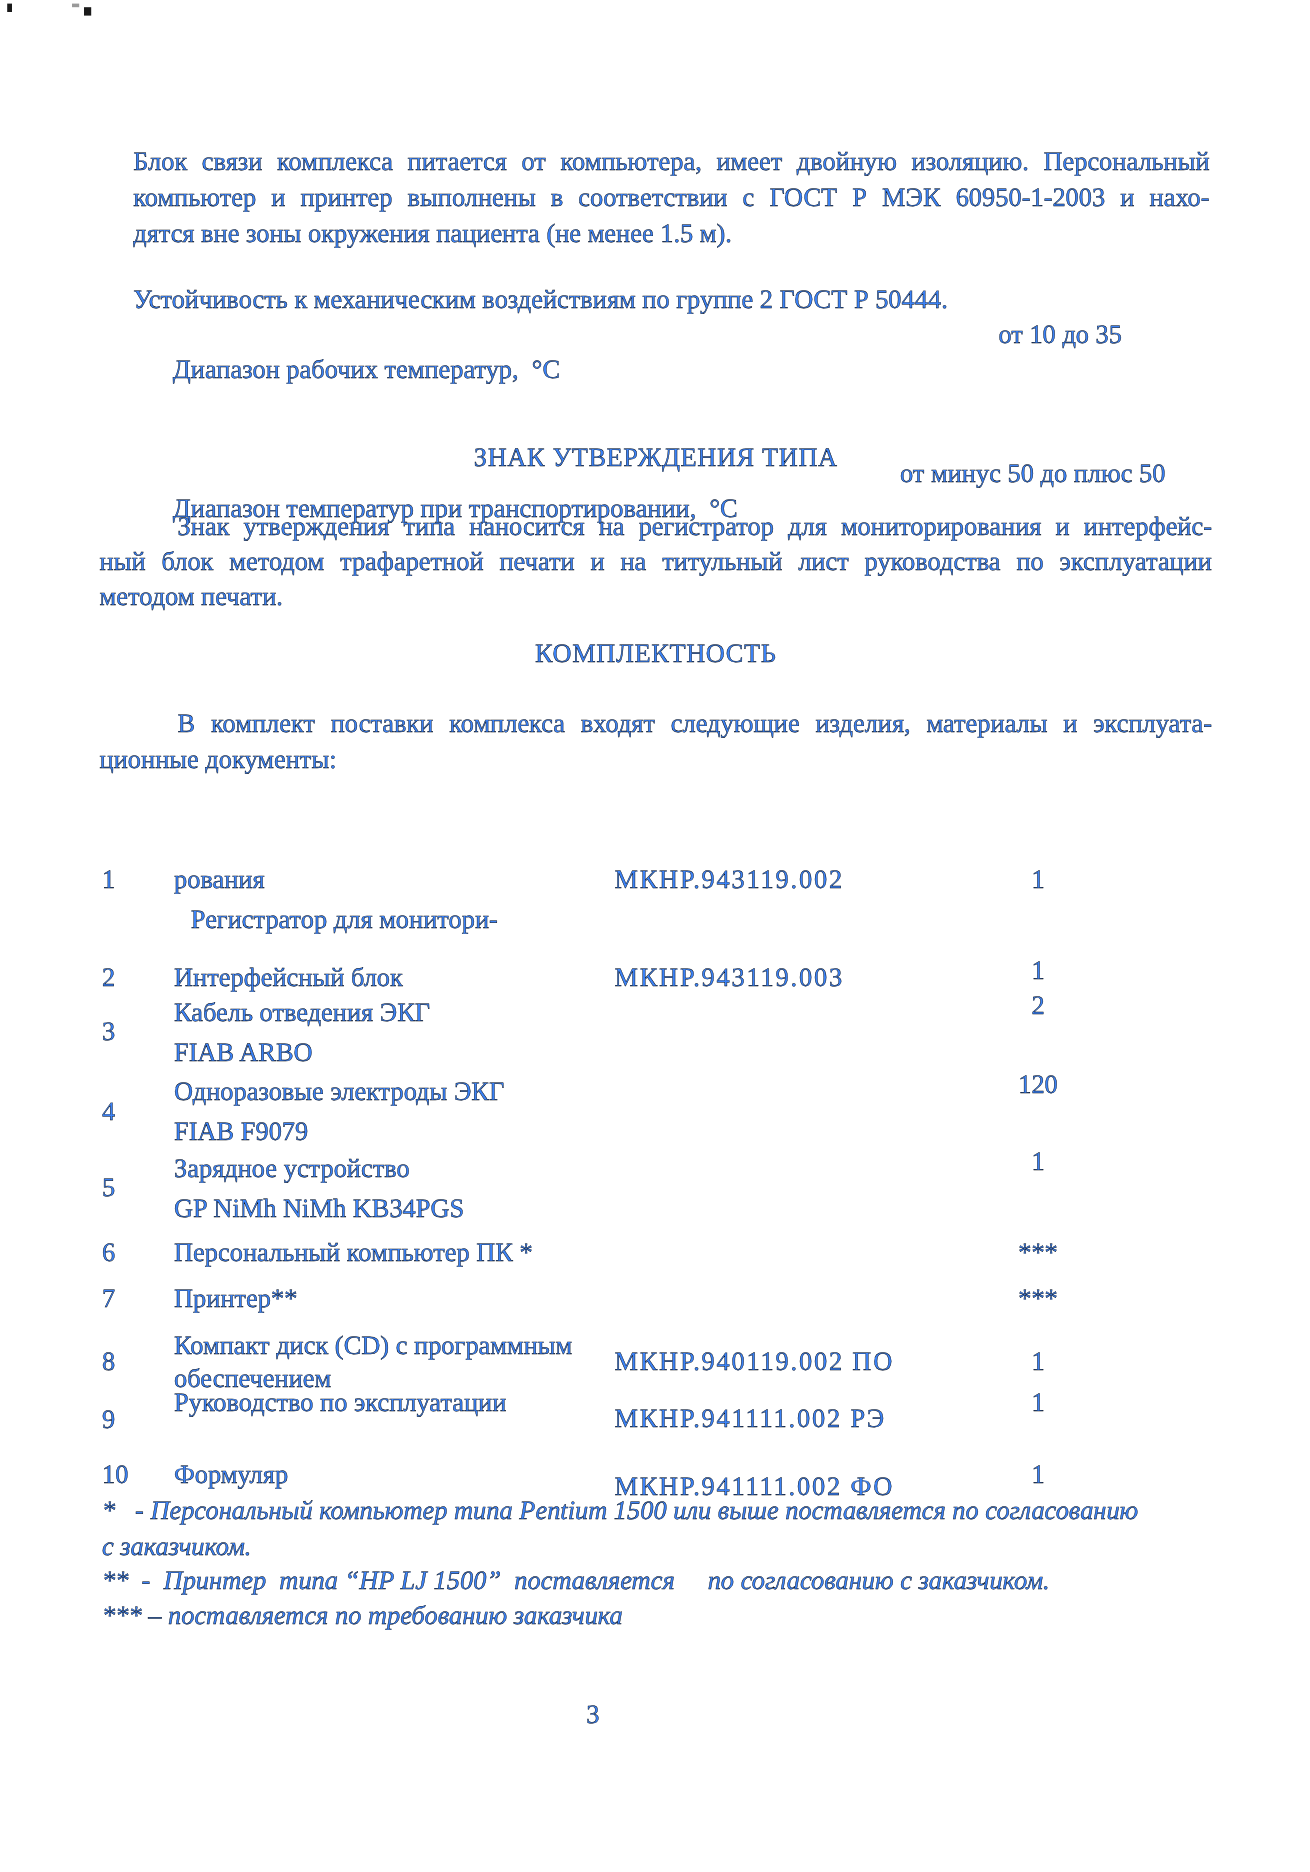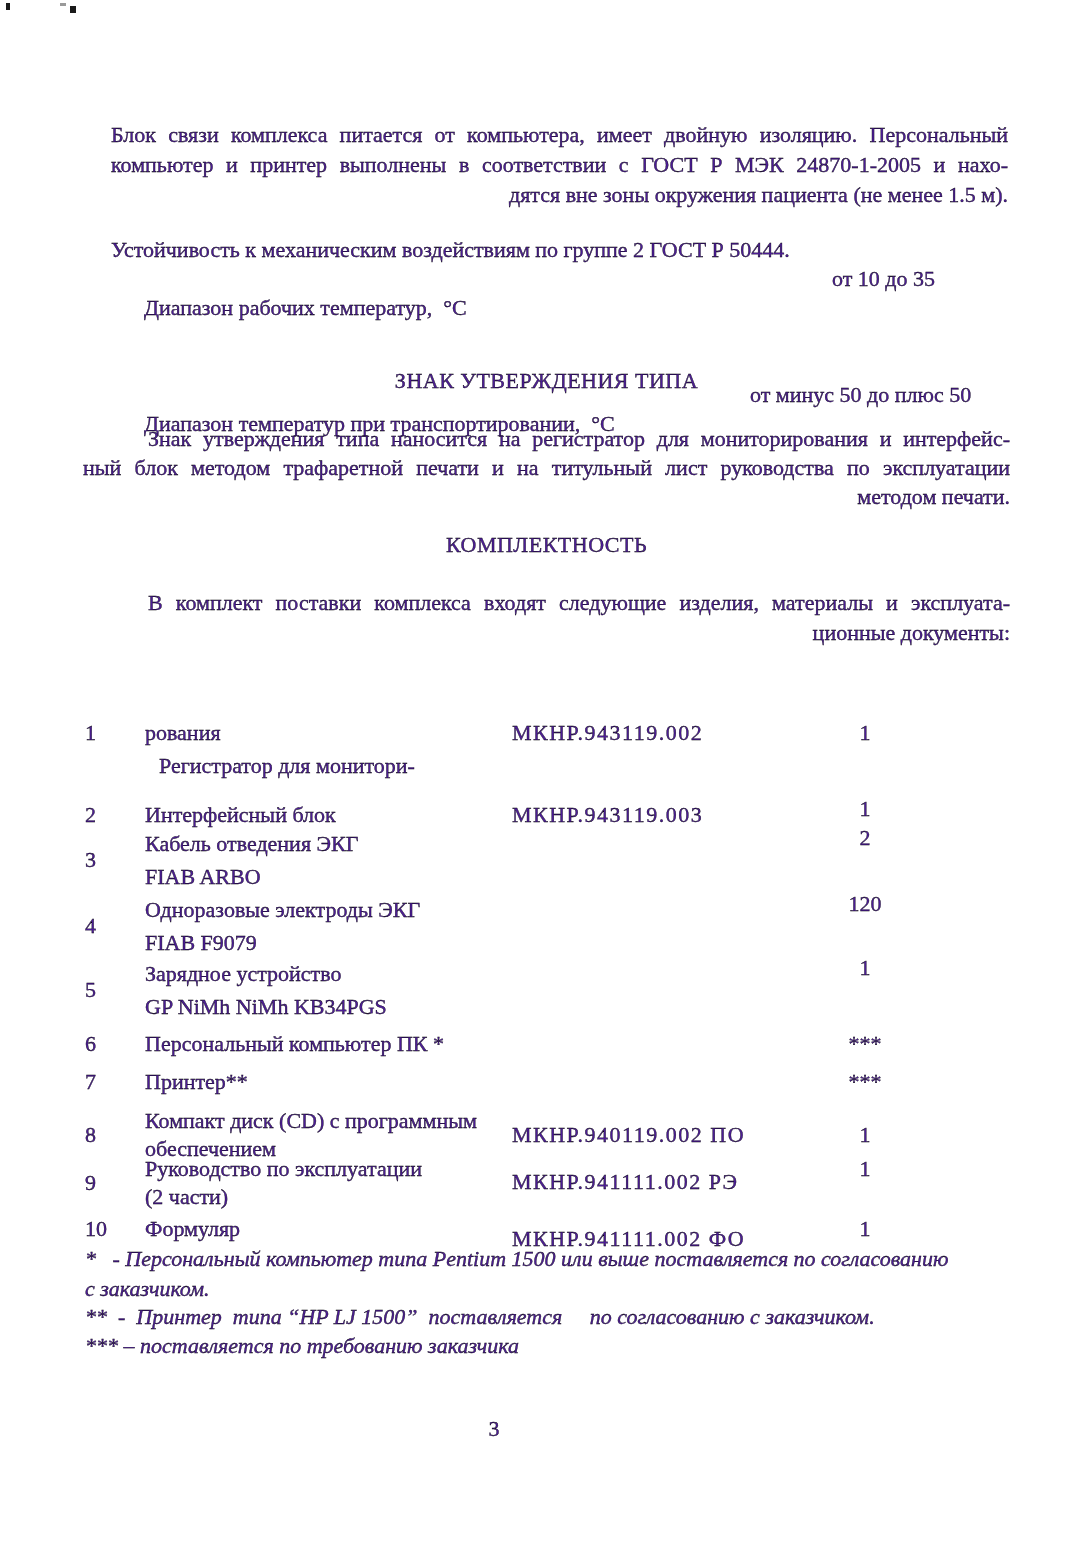--- a/index.html
+++ b/index.html
@@ -1,38 +1,38 @@
 <!DOCTYPE html>
 <html><head>
 <meta charset="utf-8">
 <style>
   html,body{margin:0;padding:0;background:#ffffff;}
   .page{
     position:relative;
     width:1092px;height:1560px;
     background:#ffffff;
     font-family:"Liberation Serif","DejaVu Serif",serif;
-    color:#4c1d95;
+    color:#3b82f6;
     -webkit-text-stroke:0.35px #000;
     overflow:hidden;
   }
   
   .speck{position:absolute;background:#1a1a1a;}
   .s1{left:6px;top:3px;width:4px;height:7px;}
   .s2{left:60px;top:3px;width:6px;height:3px;background:#9a9a9a;}
   .s3{left:70px;top:6px;width:6px;height:7px;}
 
   .para{position:absolute;font-size:22px;}
   .p-power{left:111px;top:120px;width:897px;line-height:30px;}
   .tech{left:111px;top:235px;width:897px;line-height:29px;font-size:22px;position:absolute;}
   .p-type{left:83px;top:424px;width:927px;line-height:29px;}
   .p-intro{left:83px;top:588px;width:927px;line-height:30px;}
 
   .jline{text-align:justify;text-align-last:justify;white-space:normal;}
-  .lline{text-align:right;white-space:pre-wrap;}
+  .lline{text-align:left;white-space:pre-wrap;}
   .ind{padding-left:65px;}
 
   .tline{position:relative;white-space:pre-wrap;}
   .tval{position:absolute;top:0;white-space:pre;}
   .tval1{left:721px;}
   .tval2{left:639px;}
 
   .heading{
     position:absolute;left:83px;width:927px;
     text-align:center;font-size:22px;letter-spacing:0.5px;
@@ -81,21 +81,21 @@
 <body>
 
 <div class="page">
 
   <div class="speck s1"></div>
   <div class="speck s2"></div>
   <div class="speck s3"></div>
 
   <div class="para p-power">
     <div class="jline">Блок связи комплекса питается от компьютера, имеет двойную изоляцию. Персональный</div>
-    <div class="jline">компьютер и принтер  выполнены в соответствии с ГОСТ Р МЭК 24870-1-2005  и нахо-</div>
+    <div class="jline">компьютер и принтер  выполнены в соответствии с ГОСТ Р МЭК 60950-1-2003  и нахо-</div>
     <div class="lline">дятся вне зоны окружения пациента (не менее 1.5 м).</div>
   </div>
 
   <div class="tech">
     <div class="tline">Устойчивость к механическим воздействиям по группе 2 ГОСТ Р 50444.</div>
     <div class="tline">
       <span>Диапазон рабочих температур,  °С</span>
       <span class="tval tval1">от 10 до 35</span>
     </div>
     <div class="tline">
@@ -193,21 +193,20 @@
       <div class="nline">обеспечением</div>
     </div>
     <div class="c-code mid14">МКНР.940119.002 ПО</div>
     <div class="c-qty mid14">1</div>
   </div>
 
   <div class="row r9 tight">
     <div class="c-num mid14">9</div>
     <div class="c-name">
       <div class="nline">Руководство по эксплуатации</div>
-      <div class="nline">(2 части)</div>
     </div>
     <div class="c-code mid13">МКНР.941111.002 РЭ</div>
     <div class="c-qty">1</div>
   </div>
 
   <div class="row r10">
     <div class="c-num">10</div>
     <div class="c-name">
       <div class="nline">Формуляр</div>
     </div>

